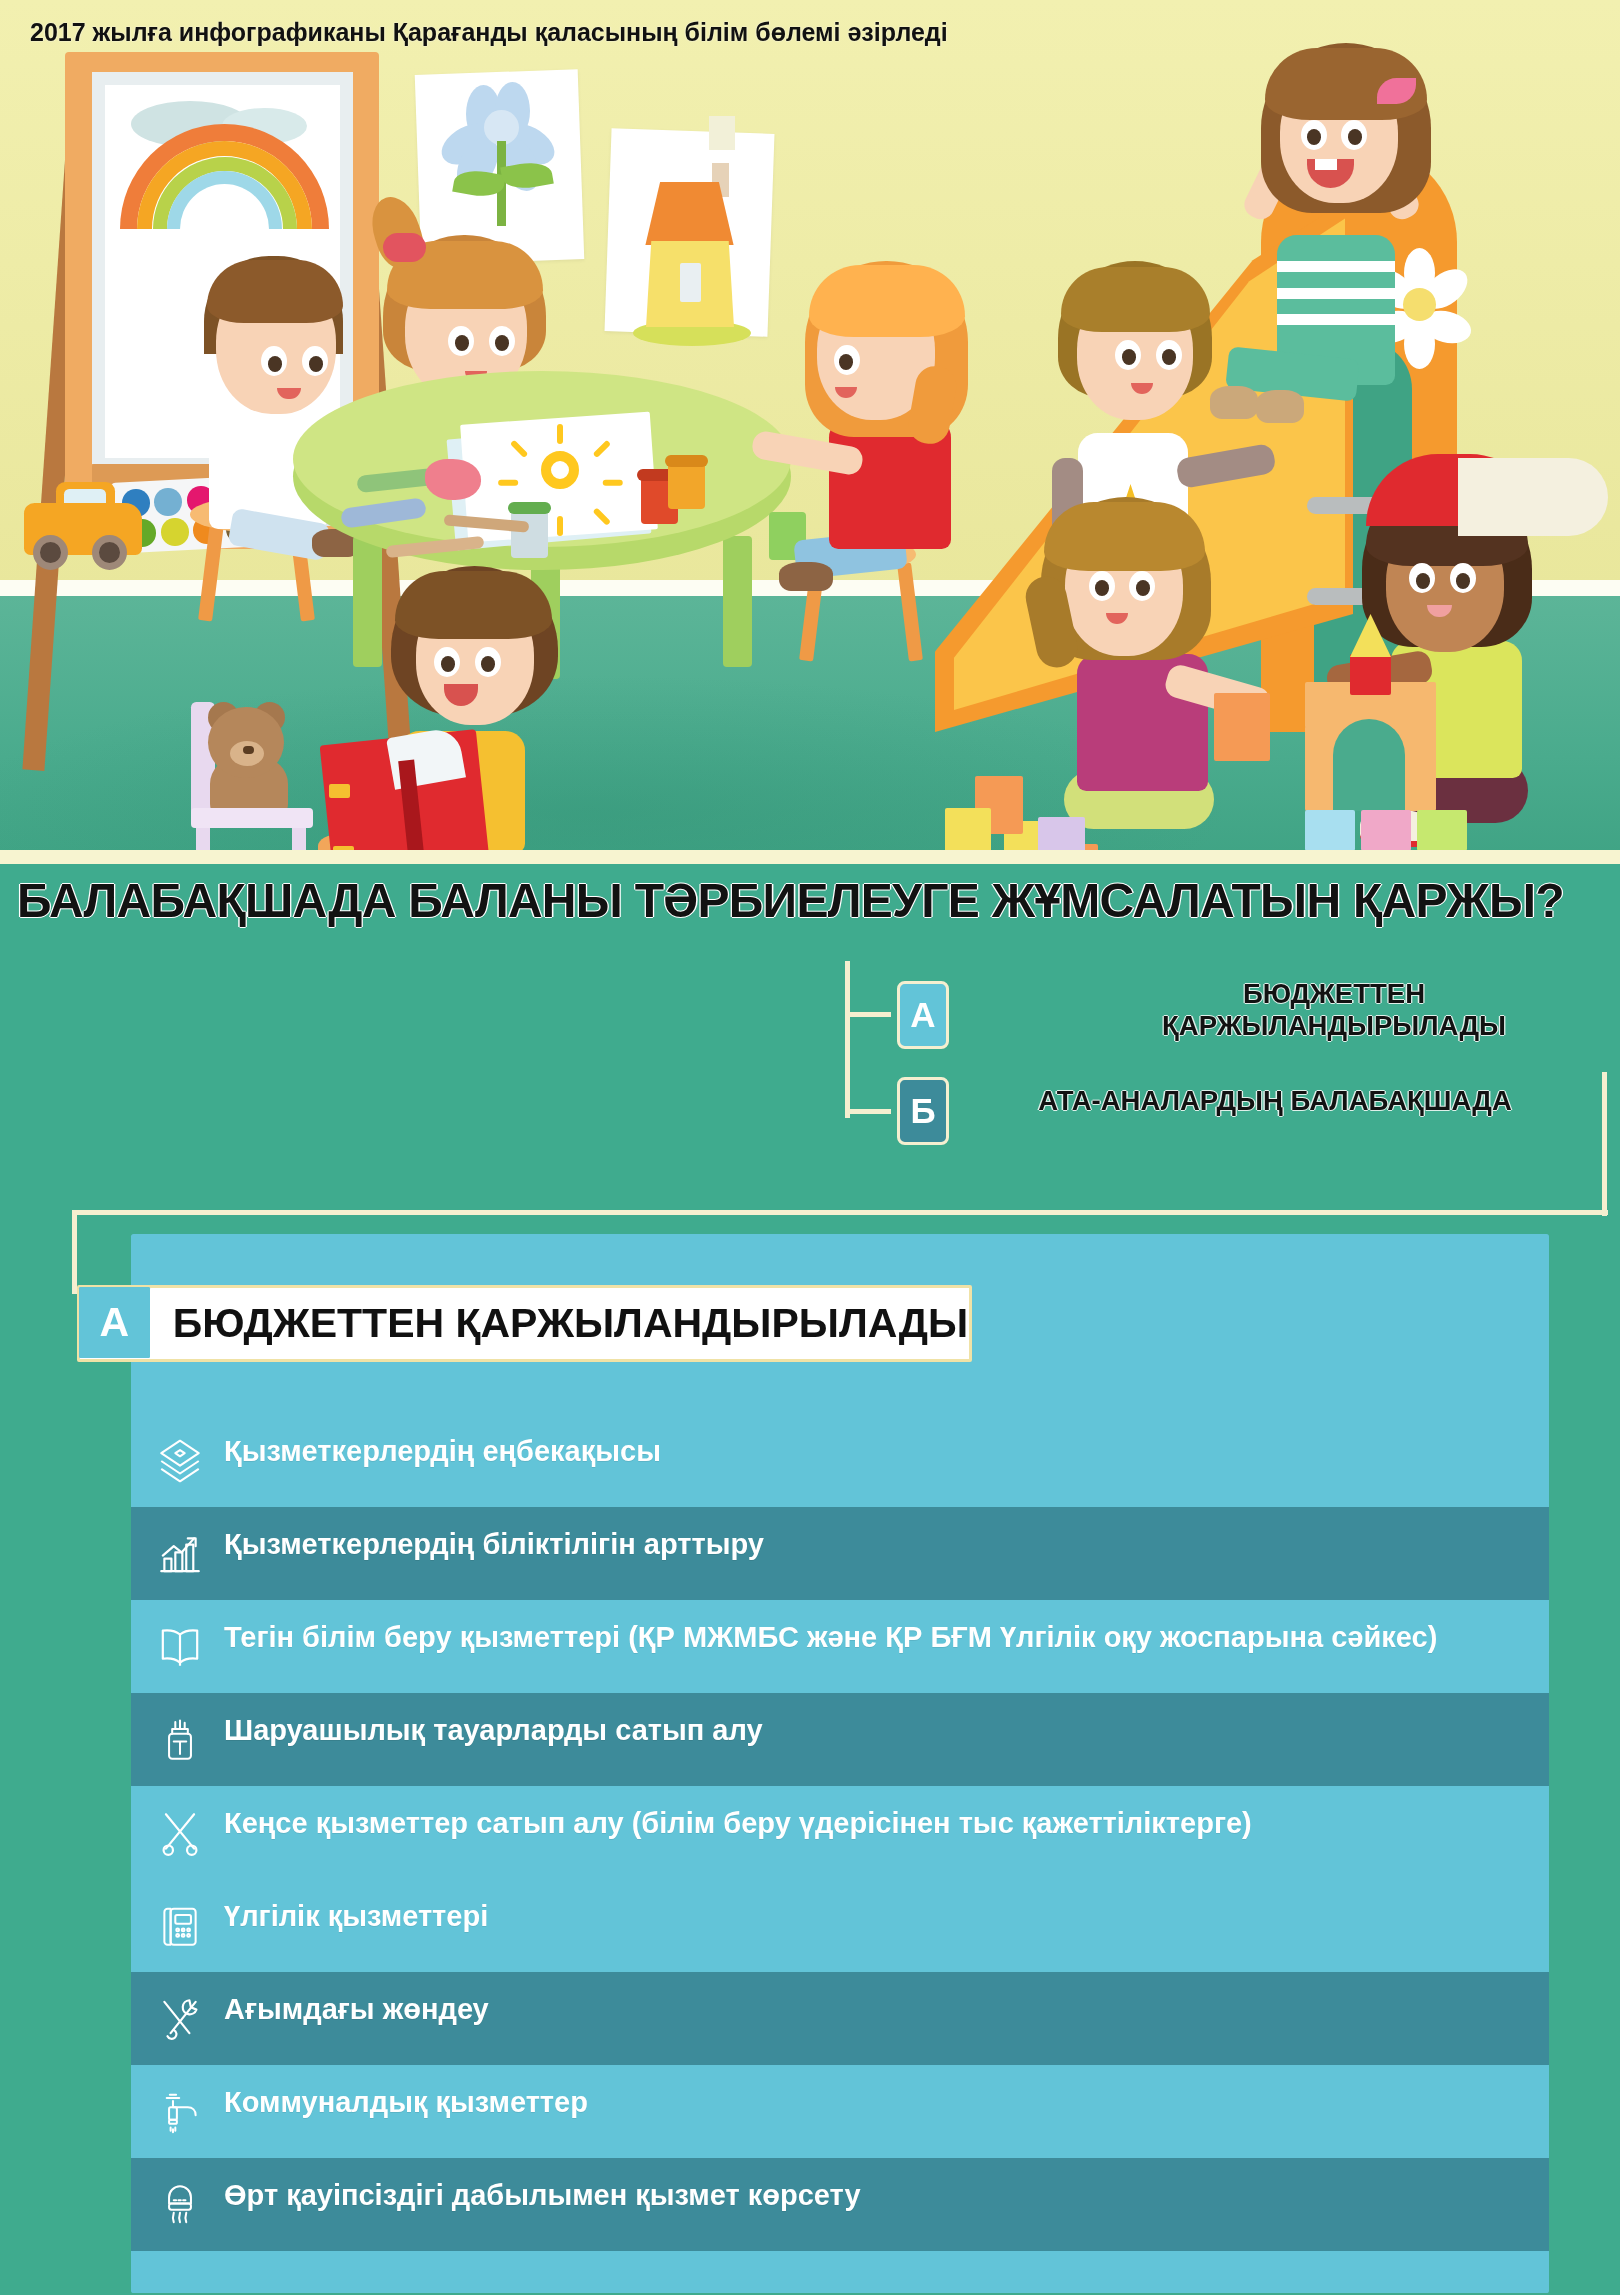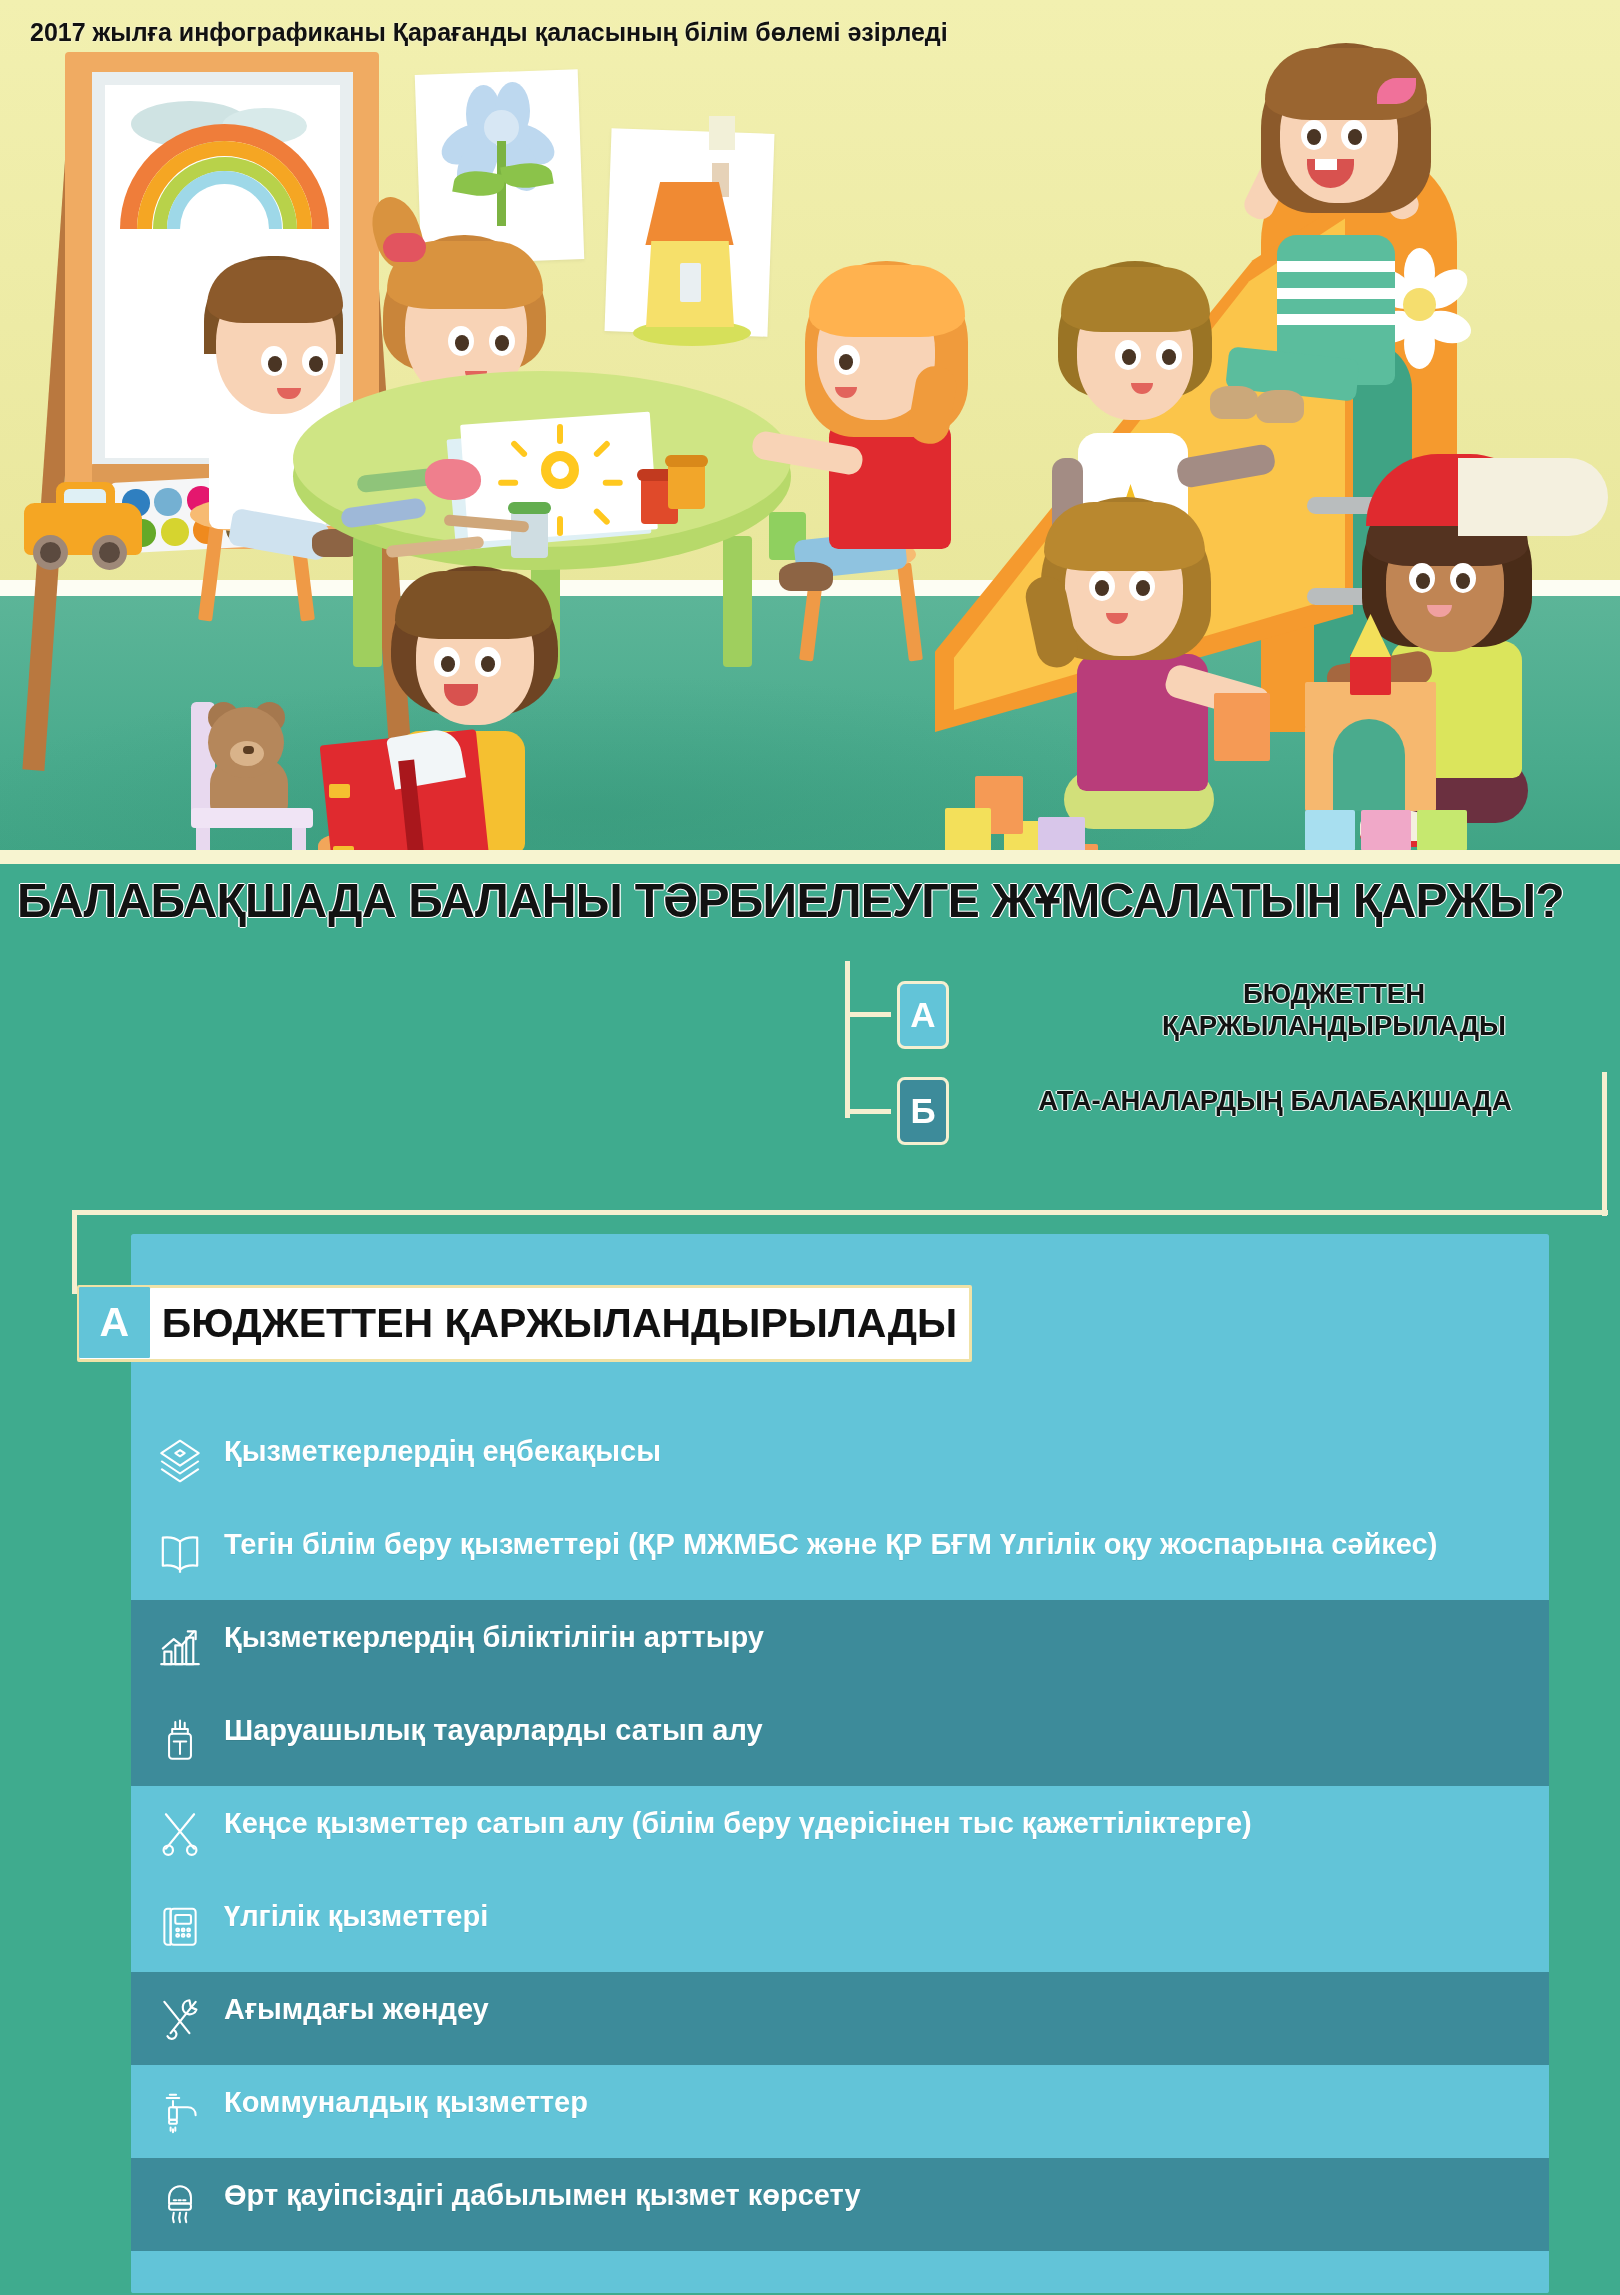--- a/index.html
+++ b/index.html
@@ -147,21 +147,21 @@
   #elbow-left-h { position:absolute; left:72px; top:1289px; width:85px; height:5.2px; background:#f5efd0;}
 
   
   #section-a { position:absolute; left:131px; top:1234px; width:1418px; height:1059px;
      background:#62c4d8; border-radius:2.6px; }
   #sec-a-header { position:absolute; left:77px; top:1285px; width:895px; height:77px;
      background:#ffffff; border:3.3px solid #f0e2a6; display:flex; align-items:center; border-radius:2px;}
   #sec-a-header .badge-sq { width:71px; height:71px; background:#62c4d8; color:#fff;
      font-size:41px; font-weight:bold; display:flex; align-items:center; justify-content:center;
      margin-left:-1.3px; margin-top:-1.3px; border-radius:1.3px; flex:0 0 auto;}
-  #sec-a-header .hdr-text { font-size:41px; font-weight:bold; color:#111; padding-left:12px; white-space:nowrap;}
+  #sec-a-header .hdr-text { font-size:41px; font-weight:bold; color:#111; padding-left:23px; white-space:nowrap;}
 
   #list { position:absolute; left:131px; top:1358px; width:1418px; }
   .row { position:relative; display:flex; align-items:flex-start; padding:17px 19.6px 17px 17px; min-height:63px;}
   .row.alt { background:#3d8b9a; }
   .row .ico { flex:0 0 auto; width:63px; height:59px; margin-right:13px; display:flex;
       align-items:center; justify-content:center; }
   .row .ico svg { width:50px; height:50px; }
   .row .txt { font-size:29px; line-height:1.24; color:#ffffff; font-weight:bold; padding-top:2.6px;
       text-shadow: 0 0.7px 0 rgba(0,0,0,.08); }
 </style>
@@ -483,41 +483,41 @@
       <div class="ico">
         <svg viewBox="0 0 64 64" fill="none" stroke="#fff" stroke-width="2.6" stroke-linejoin="round">
           <path d="M32 6 8 22l24 16 24-16z"></path>
           <path d="M8 32l24 16 24-16"></path>
           <path d="M8 42l24 16 24-16"></path>
           <path d="M26 22l6-4 6 4-6 4z"></path>
         </svg>
       </div>
       <div class="txt">Қызметкерлердің еңбекақысы</div>
     </div>
-    <div class="row">
-      <div class="ico">
-        <svg viewBox="0 0 64 64" fill="none" stroke="#fff" stroke-width="2.8" stroke-linejoin="round">
-          <path d="M32 16c-6-5-14-6-22-5v36c8-1 16 0 22 5 6-5 14-6 22-5V11c-8-1-16 0-22 5z"></path>
-          <path d="M32 16v40"></path>
-        </svg>
-      </div>
-      <div class="txt">Тегін білім беру қызметтері (ҚР МЖМБС және ҚР БҒМ Үлгілік оқу жоспарына сәйкес)</div>
-    </div>
     <div class="row alt">
       <div class="ico">
         <svg viewBox="0 0 64 64" fill="none" stroke="#fff" stroke-width="2.8" stroke-linecap="round" stroke-linejoin="round">
           <path d="M8 54h48"></path>
           <rect x="12" y="38" width="9" height="16"></rect>
           <rect x="26" y="30" width="9" height="24"></rect>
           <rect x="40" y="20" width="9" height="34"></rect>
           <path d="M10 34 24 22l10 8 16-18"></path>
           <path d="M42 12h10v10"></path>
         </svg>
       </div>
       <div class="txt">Қызметкерлердің біліктілігін арттыру</div>
+    </div>
+    <div class="row">
+      <div class="ico">
+        <svg viewBox="0 0 64 64" fill="none" stroke="#fff" stroke-width="2.8" stroke-linejoin="round">
+          <path d="M32 16c-6-5-14-6-22-5v36c8-1 16 0 22 5 6-5 14-6 22-5V11c-8-1-16 0-22 5z"></path>
+          <path d="M32 16v40"></path>
+        </svg>
+      </div>
+      <div class="txt">Тегін білім беру қызметтері (ҚР МЖМБС және ҚР БҒМ Үлгілік оқу жоспарына сәйкес)</div>
     </div>
     <div class="row alt">
       <div class="ico">
         <svg viewBox="0 0 64 64" fill="none" stroke="#fff" stroke-width="2.6" stroke-linecap="round" stroke-linejoin="round">
           <rect x="18" y="24" width="28" height="32" rx="4"></rect>
           <path d="M22 24v-6h20v6"></path>
           <path d="M26 18V9M32 18V7M38 18V10"></path>
           <path d="M24 34h16M32 34v16"></path>
         </svg>
       </div>

